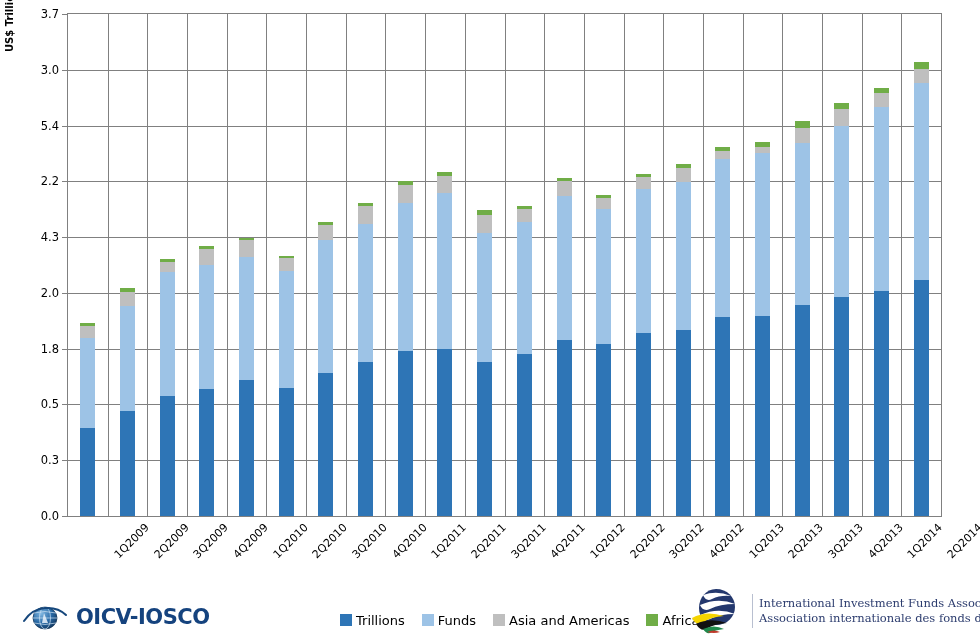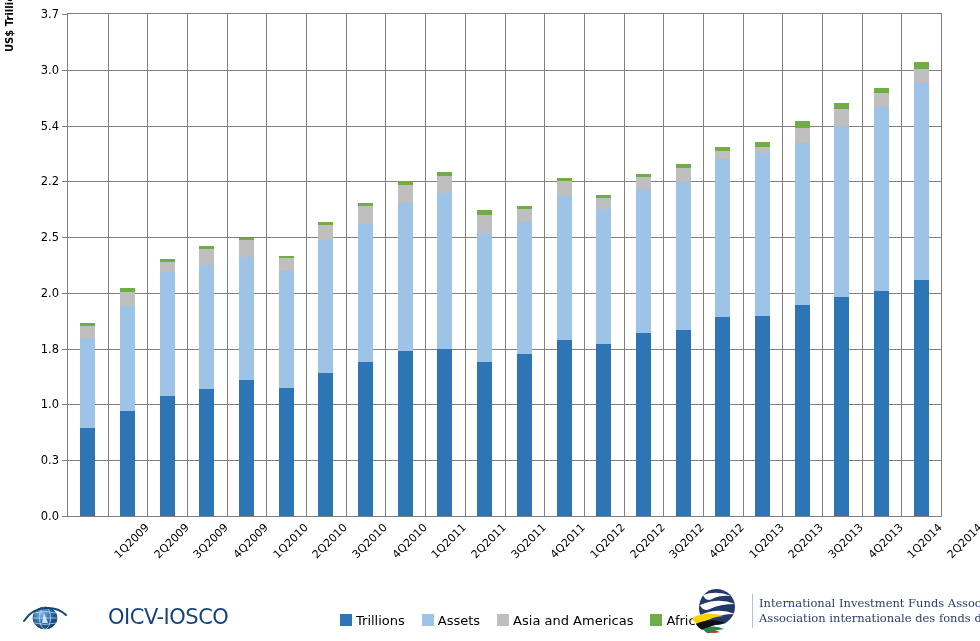--- a/index.html
+++ b/index.html
@@ -57,22 +57,22 @@
   }
   .legend-item{display:flex;align-items:center;gap:4px;}
   .legend-swatch{width:12px;height:12px;display:inline-block;}
   .legend-label{font-size:13px;color:#000;white-space:nowrap;}
   
   #iosco-logo{
     position:absolute;left:22px;top:602px;display:flex;align-items:center;gap:8px;
   }
   #iosco-word{
     font-family:"DejaVu Sans","Liberation Sans",sans-serif;
-    font-weight:normal;font-size:21px;letter-spacing:-0.5px;
-    color:#15437e;white-space:nowrap;margin-left:32px;
+    font-weight:bold;font-size:21px;letter-spacing:-0.5px;
+    color:#15437e;white-space:nowrap;
   }
   #iifa-logo{
     position:absolute;left:690px;top:586px;display:flex;align-items:center;gap:6px;
   }
   #iifa-text{display:flex;flex-direction:column;justify-content:center;
     padding-left:6px;border-left:1px solid #b8bfd0;height:34px;}
   .iifa-line{
     font-family:"DejaVu Serif","Liberation Serif",serif;
     font-size:11.5px;color:#2c3c6e;white-space:nowrap;line-height:15px;
   }
@@ -82,27 +82,27 @@
 
 <div id="chart-area">
 
   <div id="y-axis-title">US$ Trillions</div>
 
   <div id="y-ticks">
       <div class="ytick" style="top: 516px;">0.0</div>
       <div style="position: absolute; left: 62px; width: 5px; height: 1px; background: rgb(128, 128, 128); top: 516px;"></div>
       <div class="ytick" style="top: 460.222px;">0.3</div>
       <div style="position: absolute; left: 62px; width: 5px; height: 1px; background: rgb(128, 128, 128); top: 460px;"></div>
-      <div class="ytick" style="top: 404.444px;">1.0</div>
+      <div class="ytick" style="top: 404.444px;">0.5</div>
       <div style="position: absolute; left: 62px; width: 5px; height: 1px; background: rgb(128, 128, 128); top: 404px;"></div>
       <div class="ytick" style="top: 348.667px;">1.8</div>
       <div style="position: absolute; left: 62px; width: 5px; height: 1px; background: rgb(128, 128, 128); top: 349px;"></div>
       <div class="ytick" style="top: 292.889px;">2.0</div>
       <div style="position: absolute; left: 62px; width: 5px; height: 1px; background: rgb(128, 128, 128); top: 293px;"></div>
-      <div class="ytick" style="top: 237.111px;">2.5</div>
+      <div class="ytick" style="top: 237.111px;">4.3</div>
       <div style="position: absolute; left: 62px; width: 5px; height: 1px; background: rgb(128, 128, 128); top: 237px;"></div>
       <div class="ytick" style="top: 181.333px;">2.2</div>
       <div style="position: absolute; left: 62px; width: 5px; height: 1px; background: rgb(128, 128, 128); top: 181px;"></div>
       <div class="ytick" style="top: 125.556px;">5.4</div>
       <div style="position: absolute; left: 62px; width: 5px; height: 1px; background: rgb(128, 128, 128); top: 126px;"></div>
       <div class="ytick" style="top: 69.7778px;">3.0</div>
       <div style="position: absolute; left: 62px; width: 5px; height: 1px; background: rgb(128, 128, 128); top: 70px;"></div>
       <div class="ytick" style="top: 14px;">3.7</div>
       <div style="position: absolute; left: 62px; width: 5px; height: 1px; background: rgb(128, 128, 128); top: 14px;"></div>
     </div>
@@ -298,21 +298,21 @@
       <div class="xlabel" style="left: 932.159px;">2Q2014</div>
     </div>
 
   <div id="legend">
       <div class="legend-item">
         <span class="legend-swatch" style="background: rgb(46, 117, 182);"></span>
         <span class="legend-label">Trillions</span>
       </div>
       <div class="legend-item">
         <span class="legend-swatch" style="background: rgb(157, 195, 230);"></span>
-        <span class="legend-label">Assets</span>
+        <span class="legend-label">Funds</span>
       </div>
       <div class="legend-item">
         <span class="legend-swatch" style="background: rgb(191, 191, 191);"></span>
         <span class="legend-label">Asia and Americas</span>
       </div>
       <div class="legend-item">
         <span class="legend-swatch" style="background: rgb(112, 173, 71);"></span>
         <span class="legend-label">Africa</span>
       </div>
     </div>

